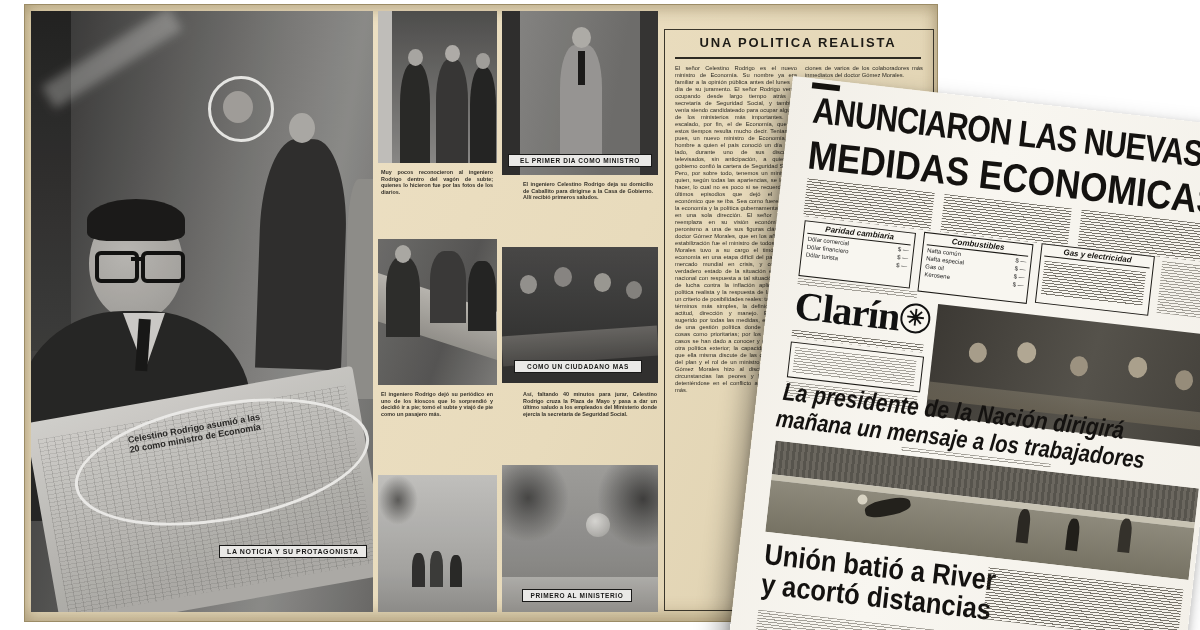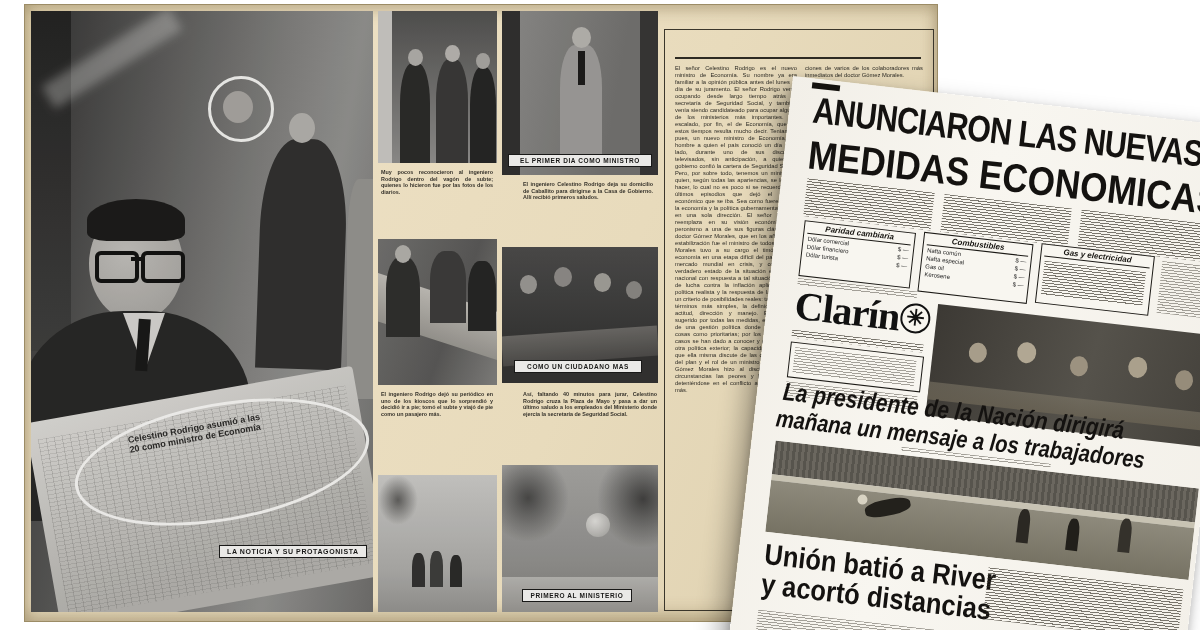--- a/index.html
+++ b/index.html
@@ -140,20 +140,21 @@
       <div class="art" style="left:-14px;top:-10px;width:80px;height:86px;background:radial-gradient(#45423c,transparent 72%);"></div>
       <div class="art" style="left:96px;top:-14px;width:90px;height:96px;background:radial-gradient(#3d3a34,transparent 72%);"></div>
       <div class="hd" style="left:84px;top:48px;width:24px;height:24px;background:radial-gradient(circle at 38% 34%,#ded8c8,#9f998b);"></div>
       <div class="art" style="left:0;top:112px;width:156px;height:35px;background:linear-gradient(#b3ae9f,#978f7d);"></div>
       <div class="cap-strip" style="left:20px;bottom:10px;right:26px;text-align:center;font-size:6.5px;">
         <span>PRIMERO AL MINISTERIO</span>
       </div>
     </div>
 
     <div id="artframe"></div>
+    <div id="arttitle">UNA POLITICA REALISTA</div>
     <div id="artrule"></div>
     <div class="artcol" style="left:650px;">El señor Celestino Rodrigo es el nuevo ministro de Economía. Su nombre ya era familiar a la opinión pública antes del lunes 2, día de su juramento. El señor Rodrigo venía ocupando desde largo tiempo atrás la secretaría de Seguridad Social, y también venía siendo candidateado para ocupar alguno de los ministerios más importantes. Ha escalado, por fin, el de Economía, que en estos tiempos resulta mucho decir. Teníamos, pues, un nuevo ministro de Economía, un hombre a quien el país conoció un día a su lado, durante uno de sus discursos televisados, sin anticipación, a quien el gobierno confió la cartera de Seguridad Social. Pero, por sobre todo, tenemos un ministro a quien, según todas las apariencias, se le deja hacer, lo cual no es poco si se recuerdan los últimos episodios que dejó el equipo económico que se iba. Sea como fuere, ahora la economía y la política gubernamentales irán en una sola dirección. El señor Rodrigo reemplaza en su visión económica del peronismo a una de sus figuras clásicas, el doctor Gómez Morales, que en los años de la estabilización fue el ministro de todos. Gómez Morales tuvo a su cargo el timón de la economía en una etapa difícil del país, con el mercado mundial en crisis, y conoció el verdadero estado de la situación económica nacional con respuesta a tal situación. El plan de lucha contra la inflación aplicado a la política realista y la respuesta de la política a un criterio de posibilidades reales: tal es, en los términos más simples, la definición de su actitud, dirección y manejo. El realismo sugerido por todas las medidas, en el término de una gestión política donde cuentan las cosas como prioritarias; por los que algunos casos se han dado a conocer y que no dirige otra política exterior; la capacidad de acción que ella misma discute de las características del plan y el rol de un ministro. En el fondo, Gómez Morales hizo al discípulo por las circunstancias las peores y los percances deteniéndose en el conflicto a otros muchos más.</div>
     <div class="artcol" style="left:780px;width:118px;">ciones de varios de los colaboradores más inmediatos del doctor Gómez Morales.</div>
   </div>
 
   <div id="paper">
     <div class="art" style="left:20px;top:4px;width:28px;height:6px;background:#15130f;"></div>
 
     <div class="hl" style="left:24px;top:12px;font-size:37px;line-height:40px;letter-spacing:-1px;transform:scaleX(.82);">ANUNCIARON LAS NUEVAS</div>
     <div class="hl" style="left:24px;top:54px;font-size:40px;line-height:44px;letter-spacing:0;transform:scaleX(.88);">MEDIDAS ECONOMICAS</div>

